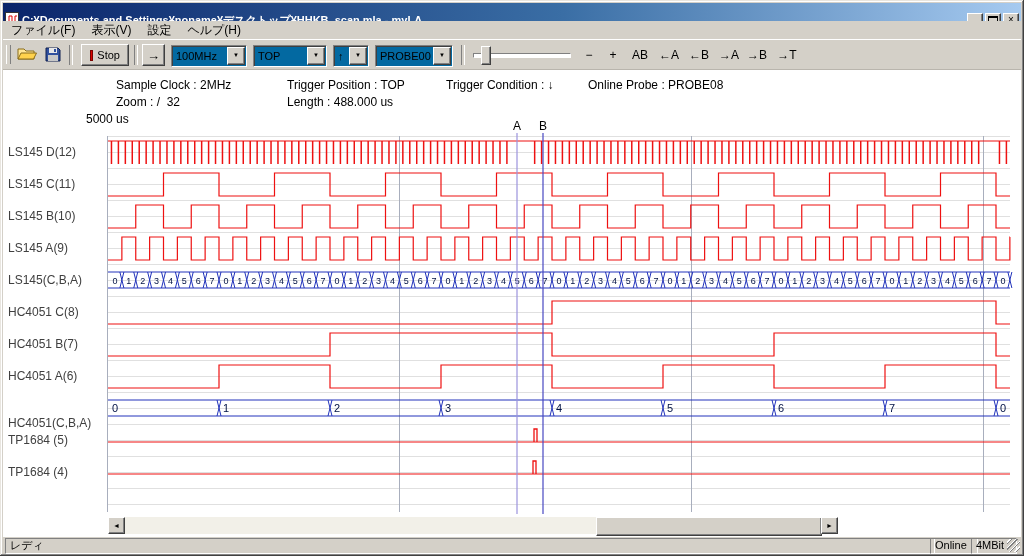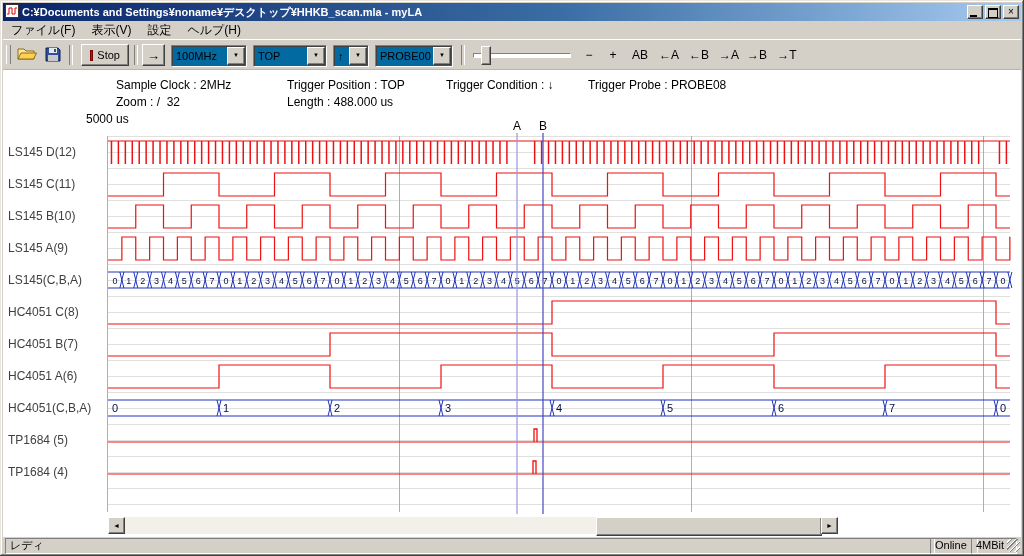--- a/index.html
+++ b/index.html
@@ -2,21 +2,21 @@
 <html><head>
 <meta charset="utf-8">
 <style>
   html,body{margin:0;padding:0}
   body{width:1024px;height:556px;font-family:"Liberation Sans",sans-serif;background:#d4d0c8}
   .window{position:relative;width:1024px;height:556px;background:#d4d0c8;overflow:hidden;
     box-shadow:inset -1px -1px 0 #404040,inset 1px 1px 0 #e8e5df,inset -2px -2px 0 #848484,inset 2px 2px 0 #fff}
   
   .titlebar{position:absolute;left:3px;top:3px;right:3px;height:18px;
     background:linear-gradient(90deg,#0a246a,#3a6ea5 55%,#a6caf0);display:flex;align-items:center;
-    color:#fff;font-size:11px;font-weight:bold;padding:0 2px;z-index:4}
+    color:#fff;font-size:11px;font-weight:bold;padding:8px 2px;z-index:4}
   .title-text{margin-left:3px;white-space:nowrap;overflow:hidden}
   .tb-btns{margin-left:auto;display:flex;gap:2px}
   .tbtn{width:16px;height:14px;background:#d4d0c8;border:1px solid;border-color:#fff #404040 #404040 #fff;
     box-shadow:inset -1px -1px 0 #808080;padding:0;font-size:10px;line-height:10px;color:#000;text-align:center}
   .g-min{display:block;width:7px;height:2px;background:#000;margin:8px 2px 0 2px}
   .g-max{display:block;width:8px;height:7px;border:1px solid #000;border-top:2px solid #000;margin:2px auto 0}
   
   .menubar{position:absolute;left:3px;top:21px;right:3px;height:18px;display:flex;align-items:center;
     font-size:12px;z-index:4;background:#d4d0c8}
   .menu-item{padding:1px 8px;white-space:pre}
@@ -153,37 +153,37 @@
     <button class="tool-flat" style="left:712px;width:28px">→A</button>
     <button class="tool-flat" style="left:740px;width:28px">→B</button>
     <button class="tool-flat" style="left:770px;width:28px">→T</button>
   </div>
 
   <div class="client"></div>
 
   <div class="otext" style="left:116px;top:78px">Sample Clock : 2MHz</div>
   <div class="otext" style="left:287px;top:78px">Trigger Position : TOP</div>
   <div class="otext" style="left:446px;top:78px">Trigger Condition : ↓</div>
-  <div class="otext" style="left:588px;top:78px">Trigger Probe : PROBE08</div>
+  <div class="otext" style="left:588px;top:78px">Online Probe : PROBE08</div>
   <div class="otext" style="left:116px;top:95px">Zoom : /  32</div>
   <div class="otext" style="left:287px;top:95px">Length : 488.000 us</div>
   <div class="otext" style="left:86px;top:112px">5000 us</div>
 
   <div class="marker-label" style="left:508px;top:119px">A</div>
   <div class="marker-label" style="left:534px;top:119px">B</div>
 
   <div class="ch-label" style="top:145px">LS145 D(12)</div>
   <div class="ch-label" style="top:177px">LS145 C(11)</div>
   <div class="ch-label" style="top:209px">LS145 B(10)</div>
   <div class="ch-label" style="top:241px">LS145 A(9)</div>
   <div class="ch-label" style="top:273px">LS145(C,B,A)</div>
   <div class="ch-label" style="top:305px">HC4051 C(8)</div>
   <div class="ch-label" style="top:337px">HC4051 B(7)</div>
   <div class="ch-label" style="top:369px">HC4051 A(6)</div>
-  <div class="ch-label" style="top:401px">HC4051(C,B,A)</div>
+  <div class="ch-label" style="top:416px">HC4051(C,B,A)</div>
   <div class="ch-label" style="top:433px">TP1684 (5)</div>
   <div class="ch-label" style="top:465px">TP1684 (4)</div>
 
   <svg id="wave-svg">
       <line x1="107" y1="136" x2="1010" y2="136" stroke="#e0e0e0" class="gridline"></line>
       <line x1="107" y1="152" x2="1010" y2="152" stroke="#e0e0e0" class="gridline"></line>
       <line x1="107" y1="168" x2="1010" y2="168" stroke="#e0e0e0" class="gridline"></line>
       <line x1="107" y1="184" x2="1010" y2="184" stroke="#e0e0e0" class="gridline"></line>
       <line x1="107" y1="200" x2="1010" y2="200" stroke="#e0e0e0" class="gridline"></line>
       <line x1="107" y1="216" x2="1010" y2="216" stroke="#e0e0e0" class="gridline"></line>

